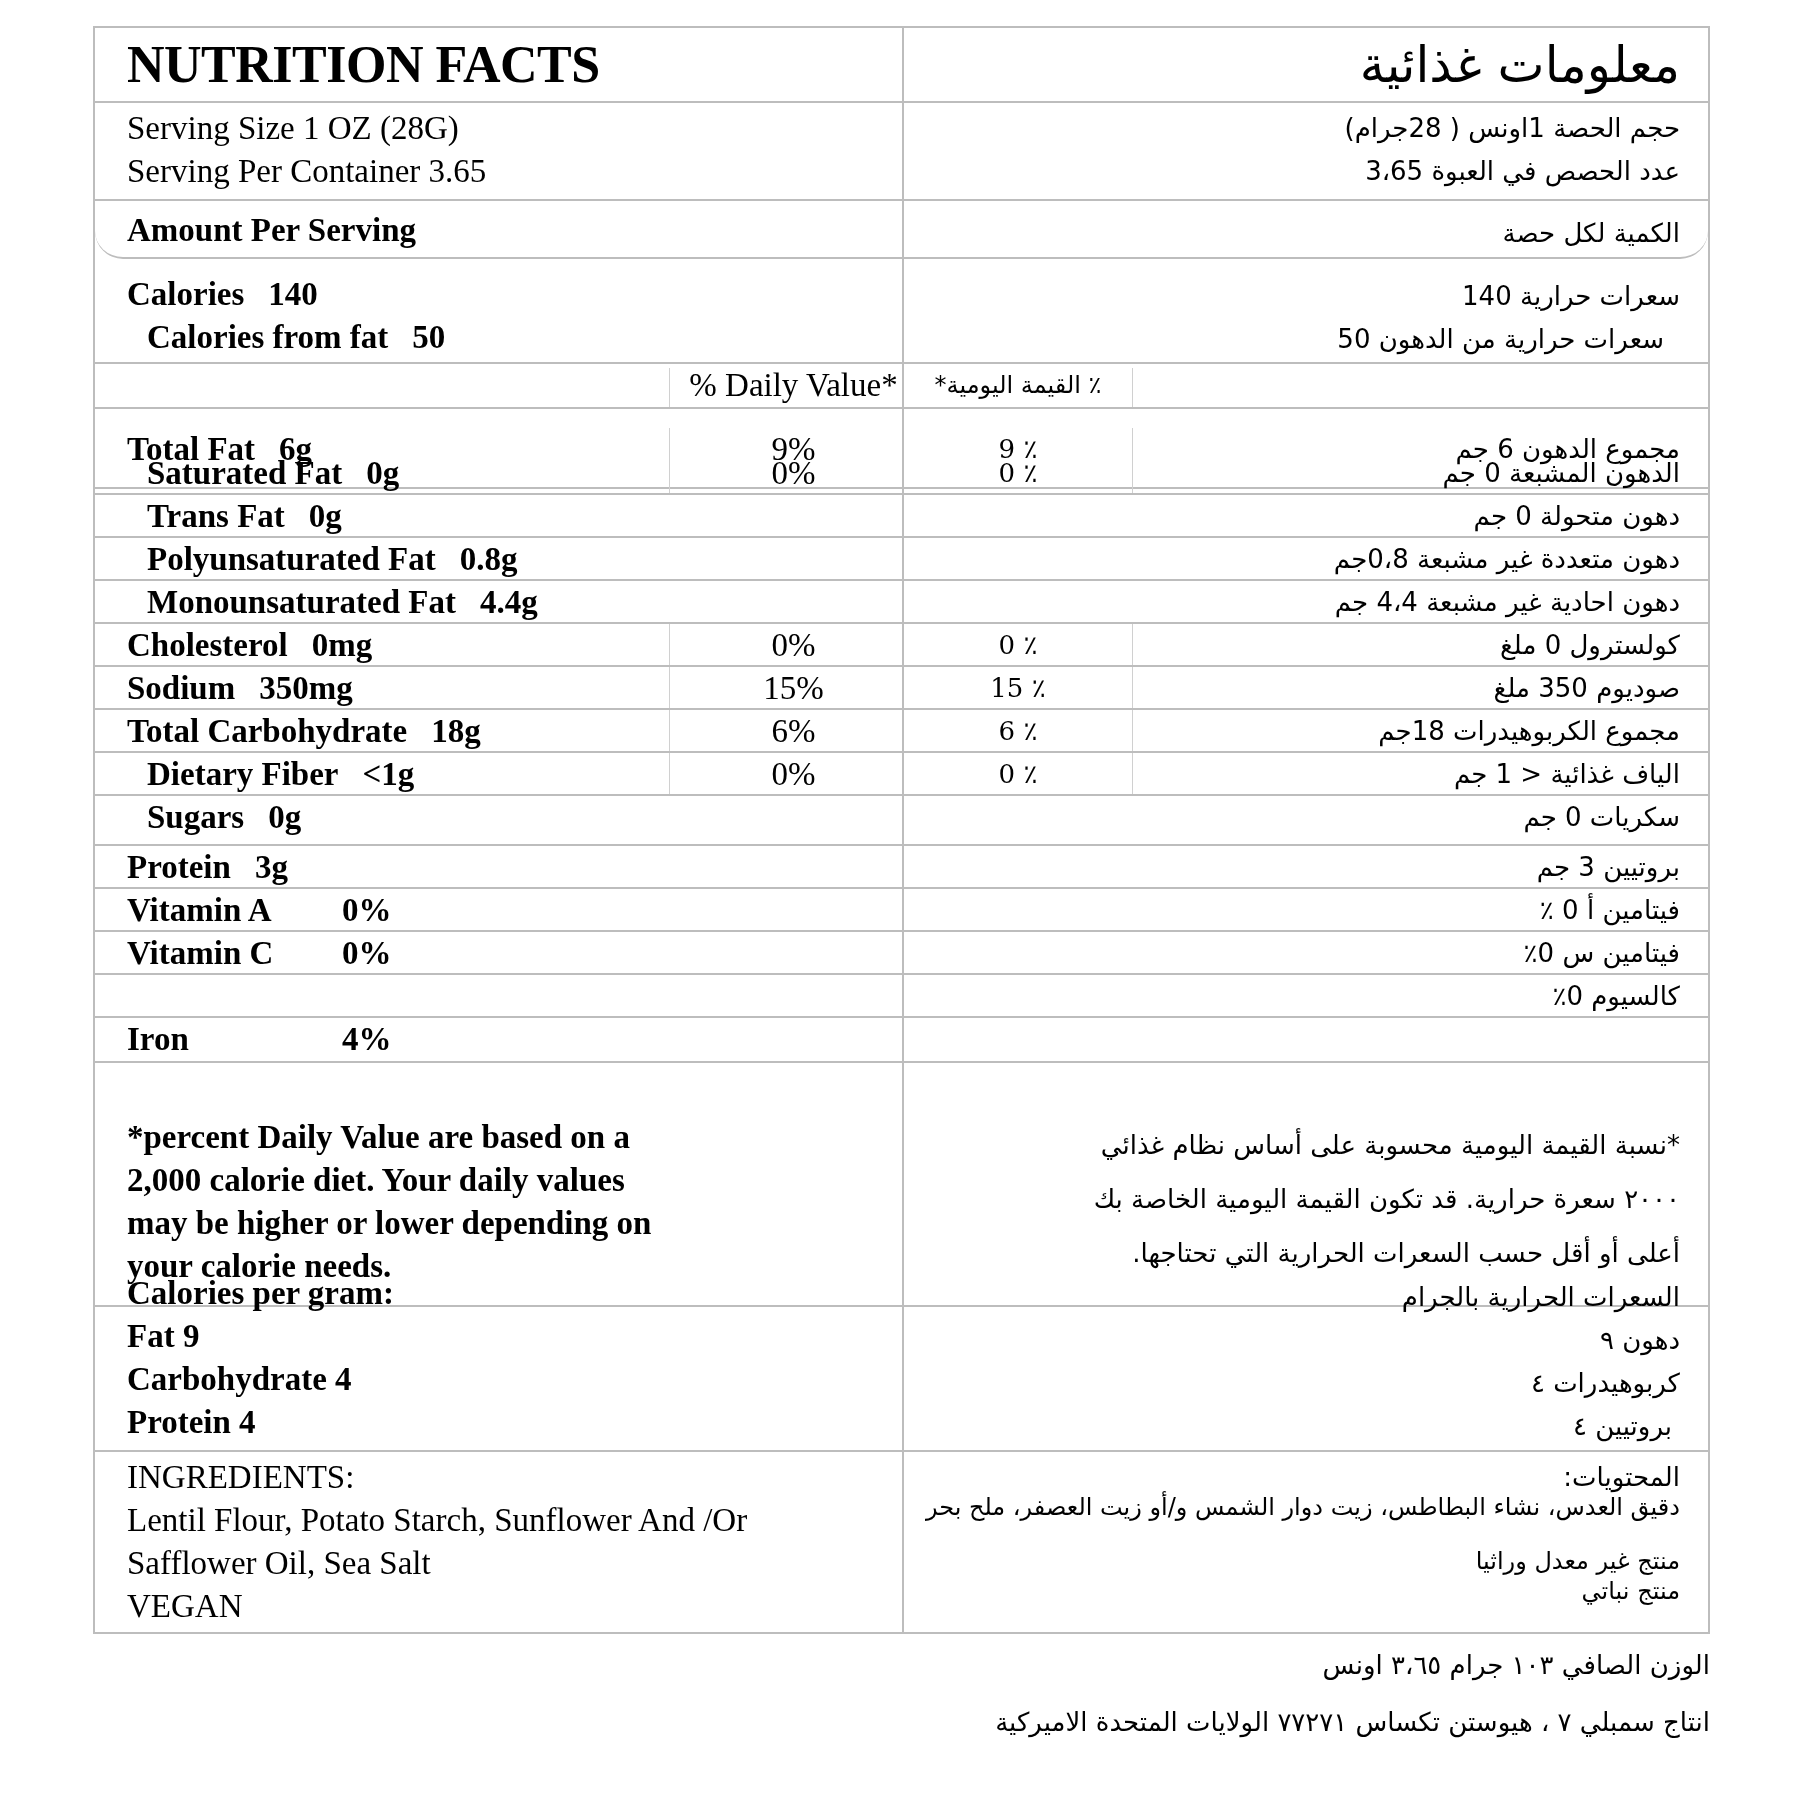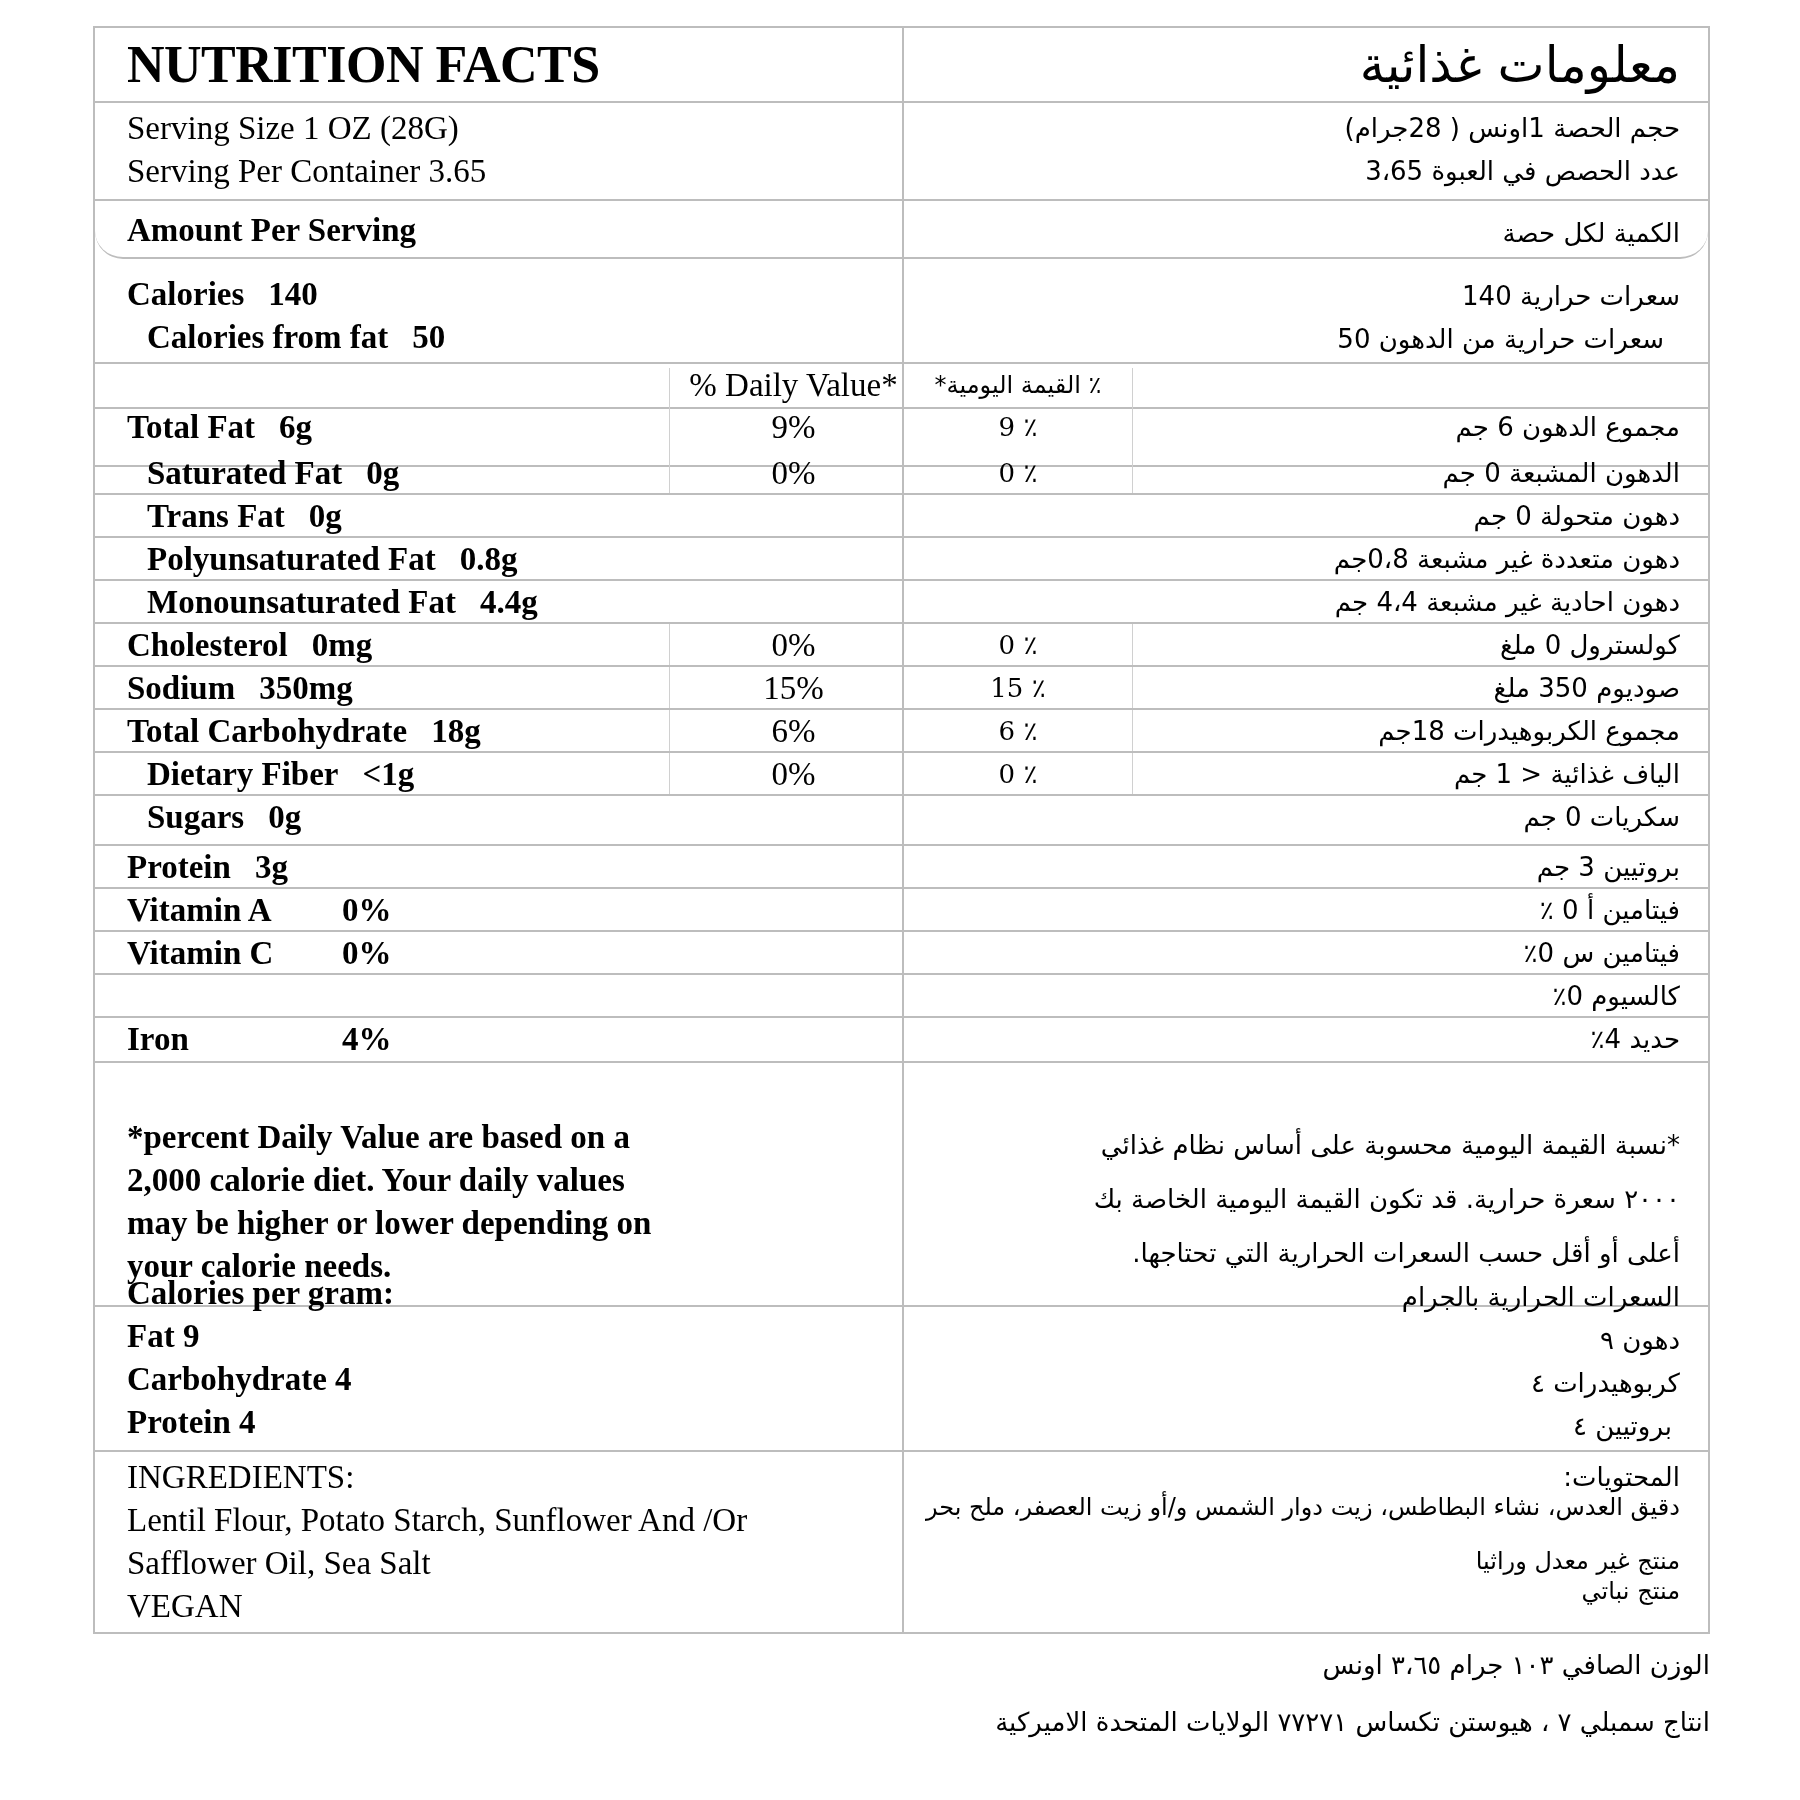--- a/index.html
+++ b/index.html
@@ -68,21 +68,21 @@
   </div>
 
   <div class="row" style="top:336px; height:45px;">
     <div class="vthin" style="left:574px; top:4px; bottom:0;"></div>
     <div class="vthin" style="left:1037px; top:4px; bottom:0;"></div>
     <div class="dv en" style="left:574px; width:233px;">% Daily Value*</div>
     <div class="dvar ar" style="left:809px; width:228px; font-family:'DejaVu Sans', sans-serif; font-size:24px;">٪ القيمة اليومية*</div>
   </div>
 
   <div id="nutrients">
-      <div class="row" style="top: 378px; height: 61px;">
+      <div class="row" style="top: 400px; height: 61px;">
         <div class="cell c-en en bold36"><span class="">Total Fat</span><span class="gap"></span><span>6g</span></div>
         <div class="vthin" style="left:574px; top:0; bottom:0;"></div>
         <div class="vthin" style="left:1037px; top:0; bottom:0;"></div>
         <div class="dv en" style="left:574px; width:233px;">9%</div>
         <div class="dvar ar" style="left:809px; width:228px;">٪ 9</div>
         <div class="cell c-ar ar ar-s">مجموع الدهون   6 جم</div>
       </div>
       <div class="row" style="top: 424px; height: 43px;">
         <div class="cell c-en en bold36"><span class="indent">Saturated Fat</span><span class="gap"></span><span>0g</span></div>
         <div class="vthin" style="left:574px; top:0; bottom:0;"></div>
@@ -152,21 +152,20 @@
       </div>
       <div class="row" style="top: 904px; height: 43px;">
         <div class="cell c-en en bold36"><span style="display:inline-block; width:215px;">Vitamin C</span><span>0%</span></div>
         <div class="cell c-ar ar ar-s">فيتامين س   0٪</div>
       </div>
       <div class="row" style="top: 947px; height: 43px;">
         <div class="cell c-ar ar ar-s">كالسيوم     0٪</div>
       </div>
       <div class="row" style="top: 990px; height: 45px;">
         <div class="cell c-en en bold36"><span style="display:inline-block; width:215px;">Iron</span><span>4%</span></div>
-        <div class="cell c-ar ar ar-s">حديد       4٪</div>
       </div>
     </div>
 
   <div class="row" style="top:1074px; height:205px;">
     <div class="cell c-en en" style="padding-top:14px;">
       <div class="bold36">*percent Daily Value are based on a</div>
       <div class="bold36">2,000 calorie diet. Your daily values</div>
       <div class="bold36">may be higher or lower depending on</div>
       <div class="bold36">your calorie needs.</div>
     </div>

